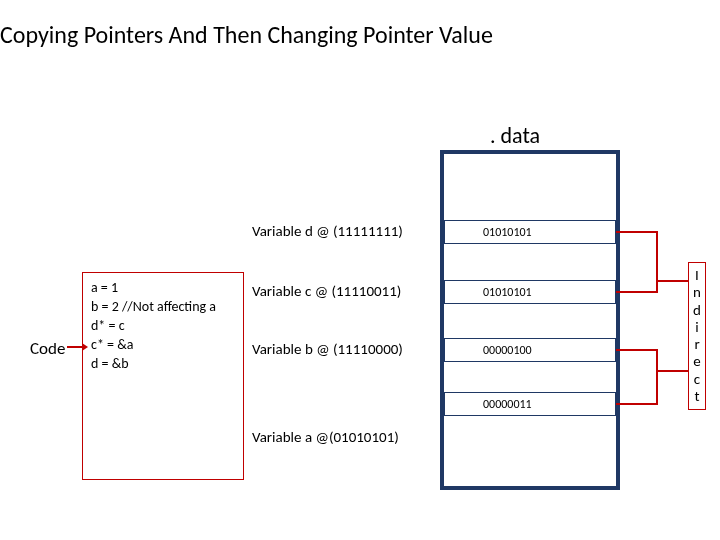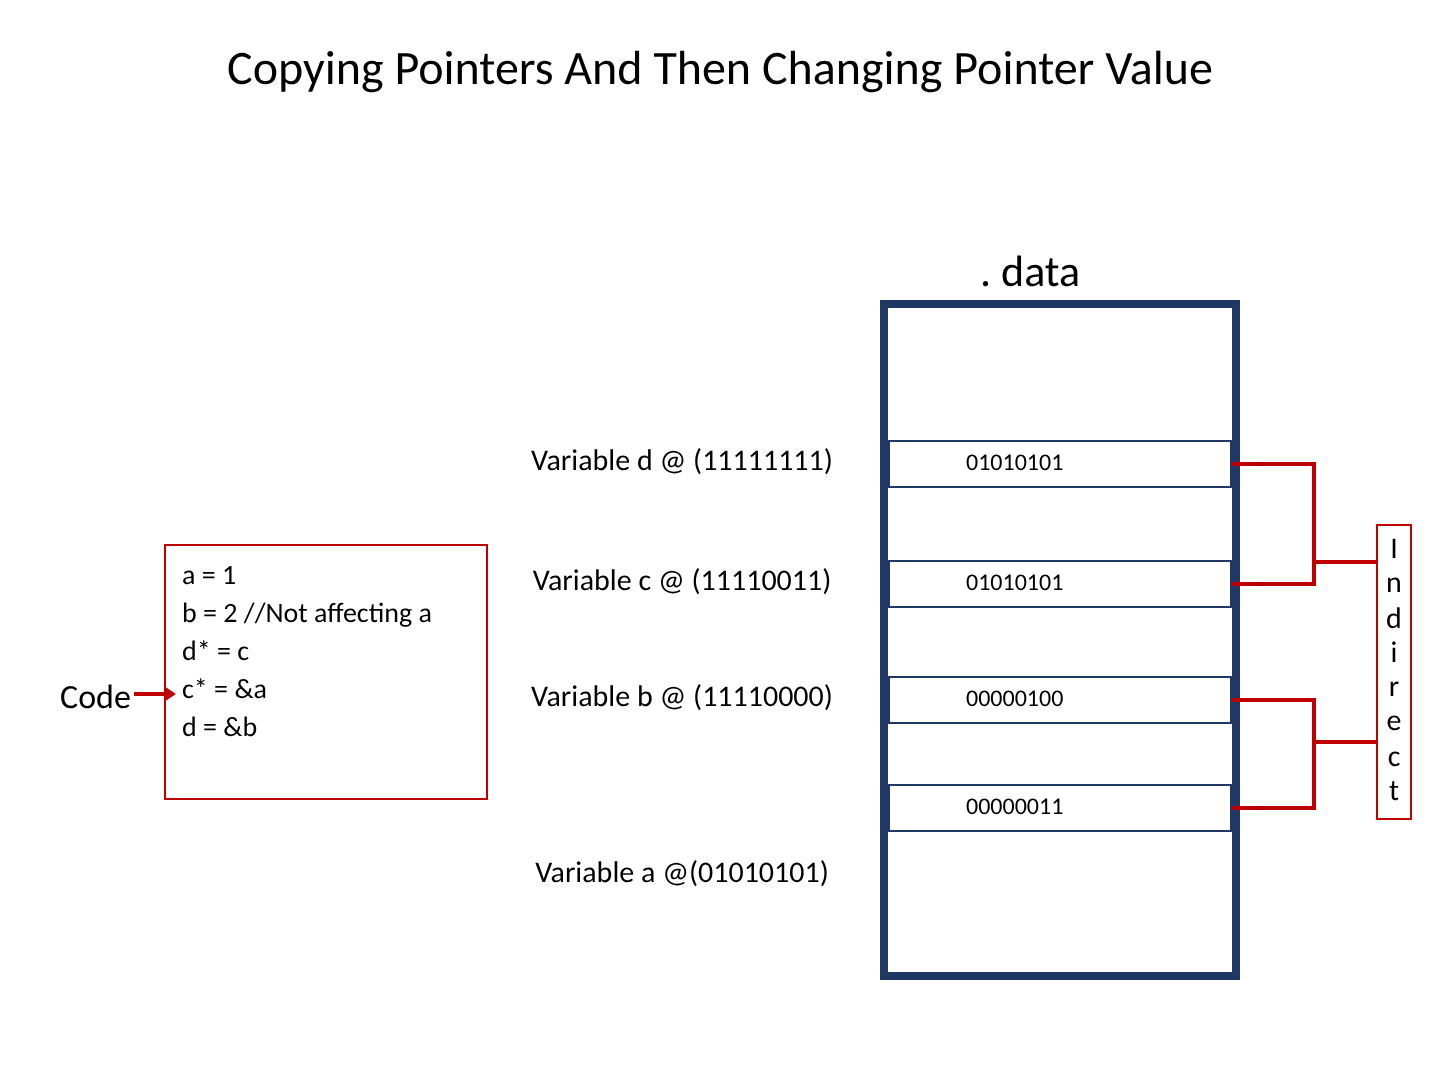--- a/index.html
+++ b/index.html
@@ -9,21 +9,21 @@
     font-family: "Calibri", "Segoe UI", Arial, sans-serif;
     background: #fff;
     position: relative;
     overflow: hidden;
   }
   .title {
     position: absolute;
     top: 20px;
     left: 0;
     width: 100%;
-    text-align: center;
+    text-align: left;
     font-size: 24px;
     font-weight: 400;
     color: #000;
   }
   .data-label {
     position: absolute;
     top: 122px;
     left: 490px;
     font-size: 22px;
     color: #000;
@@ -34,21 +34,21 @@
     left: 440px;
     width: 180px;
     height: 340px;
     border: 4px solid #1f3864;
     background: #fff;
   }
   .var-label {
     position: absolute;
     font-size: 15px;
     color: #000;
-    text-align: center;
+    text-align: left;
   }
   .vl-d { top: 222px; left: 252px; width: 178px; }
   .vl-c { top: 282px; left: 252px; width: 178px; }
   .vl-b { top: 340px; left: 252px; width: 178px; }
   .vl-a { top: 428px; left: 252px; width: 178px; }
   .mem-row {
     position: absolute;
     left: 444px;
     width: 172px;
     height: 24px;
@@ -69,21 +69,21 @@
     top: 338px;
     left: 30px;
     font-size: 17px;
     color: #000;
   }
   .code-box {
     position: absolute;
     top: 272px;
     left: 82px;
     width: 162px;
-    height: 128px;
+    height: 208px;
     border: 1px solid #c00000;
     padding: 6px 8px;
     font-size: 14px;
     line-height: 1.35;
     color: #000;
   }
   .code-line { white-space: pre; }
   .code-arrow {
     position: absolute;
     top: 346px;

